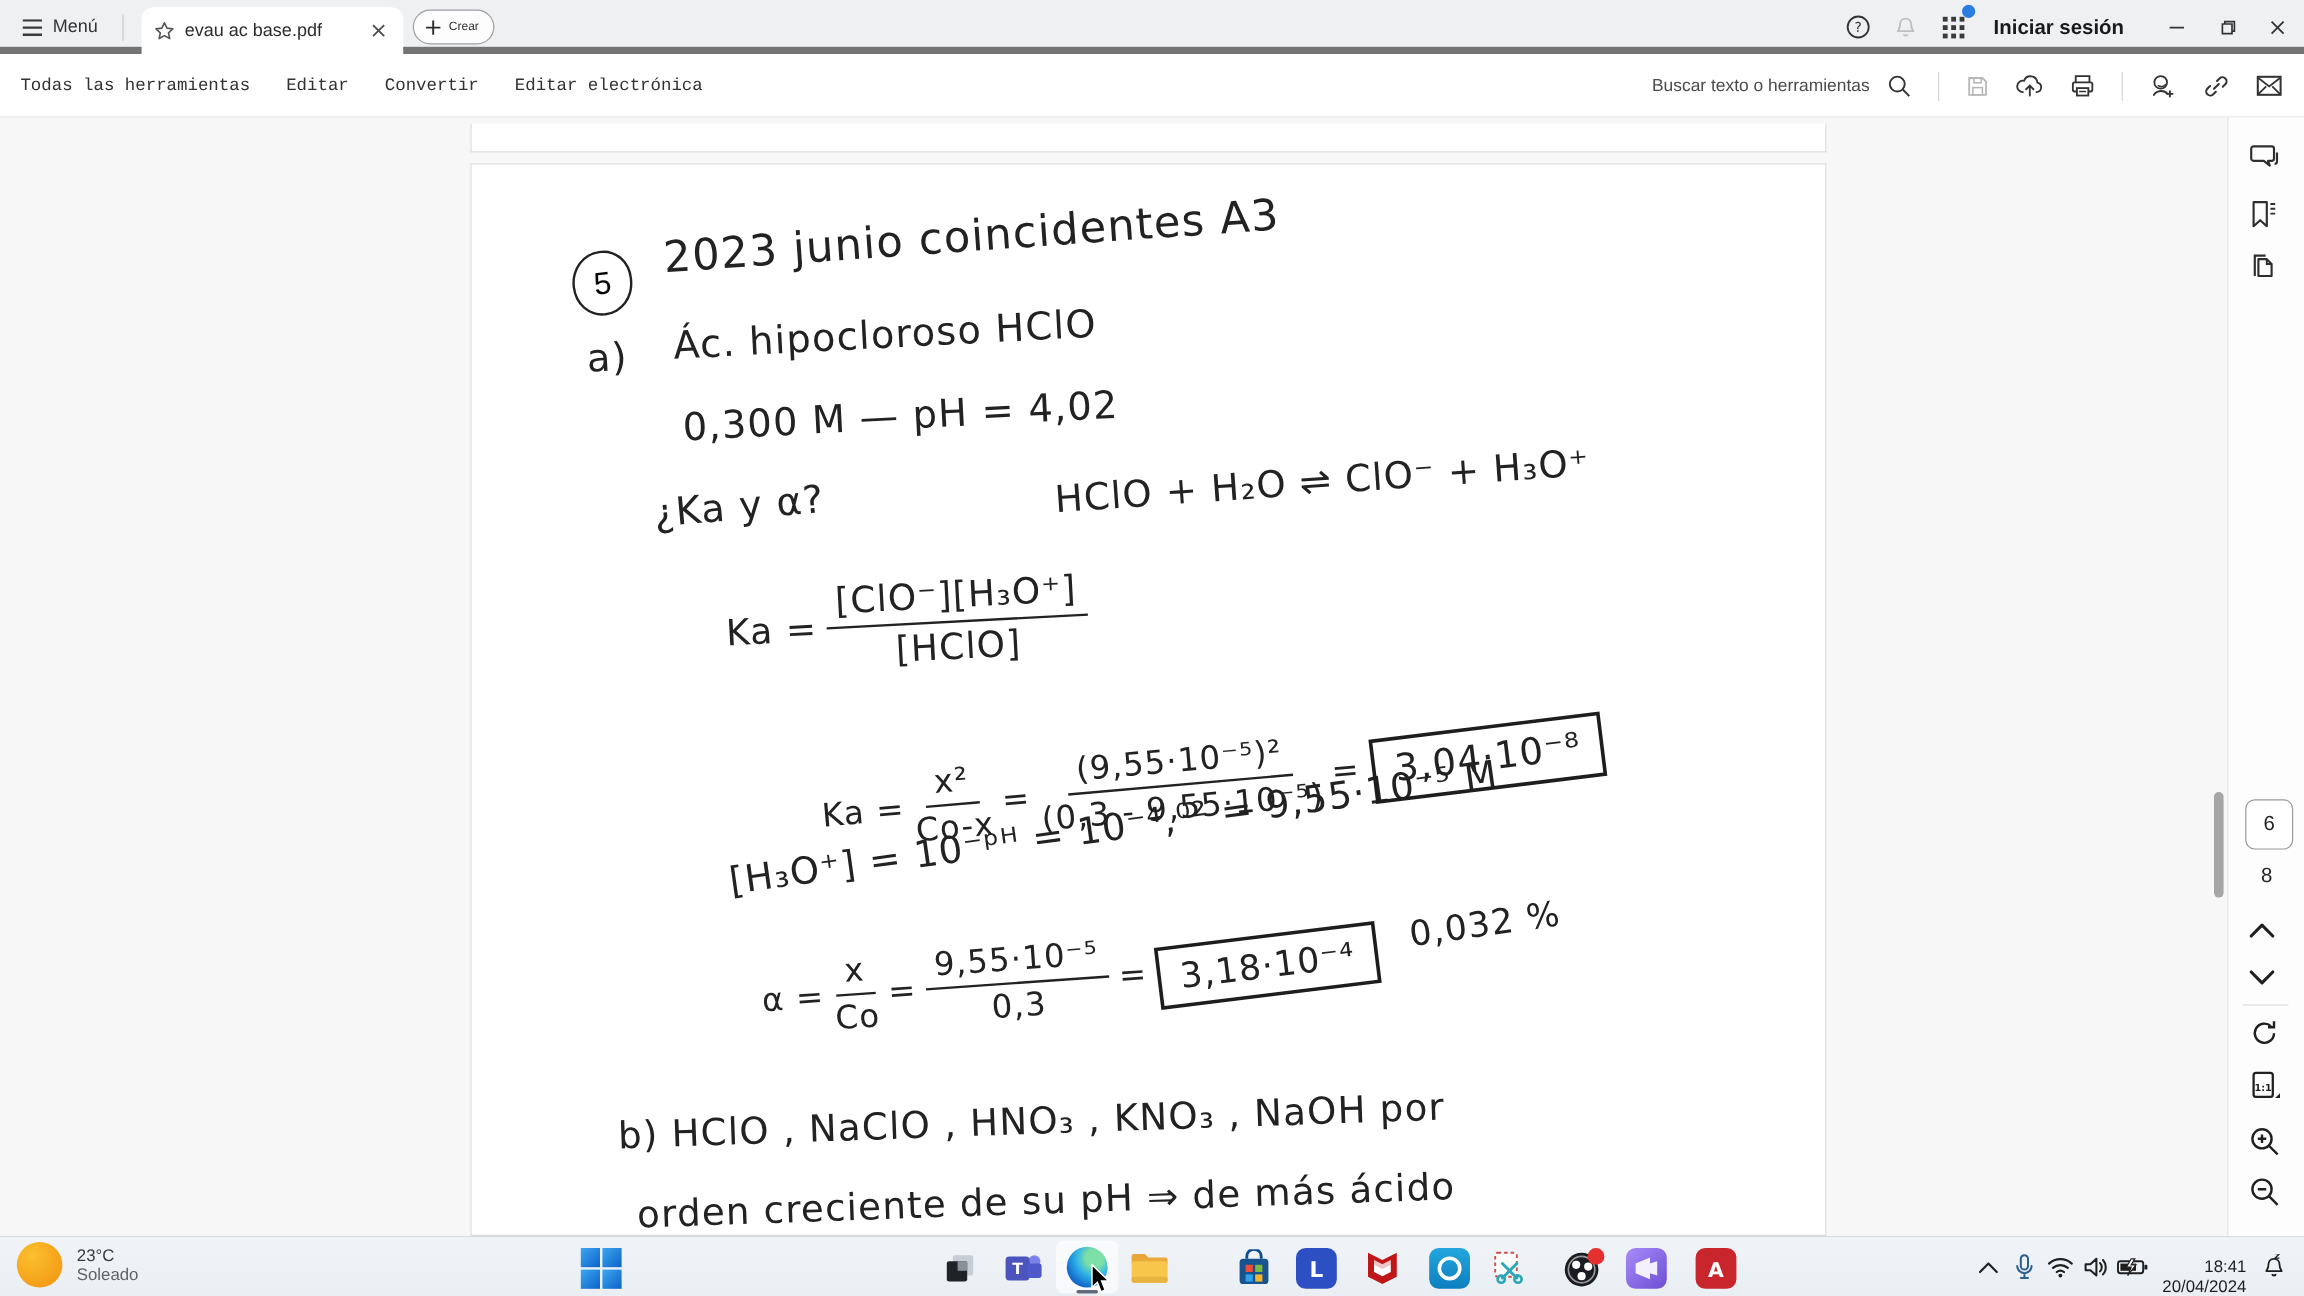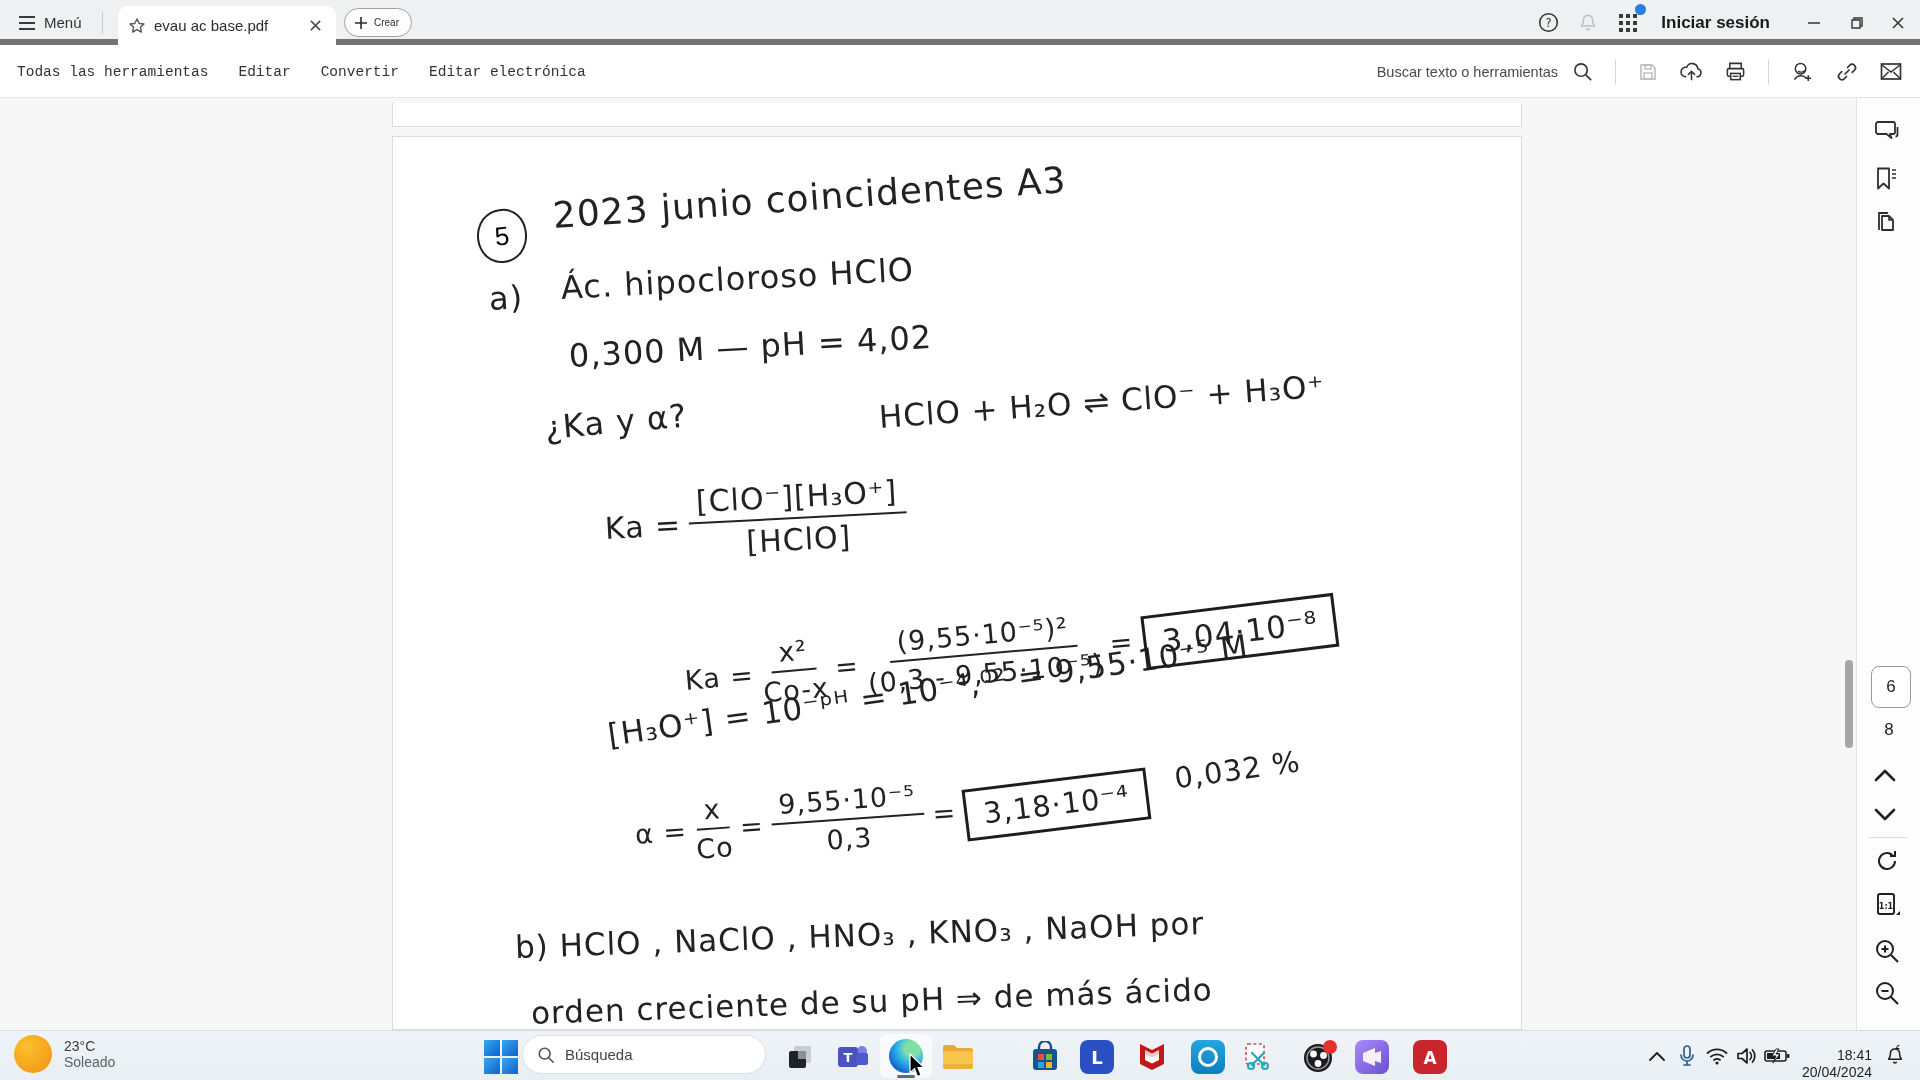--- a/index.html
+++ b/index.html
@@ -375,27 +375,20 @@
 
     <div class="startbtn">
       <div class="winlogo">
           <div></div>
           <div></div>
           <div></div>
           <div></div>
         </div>
     </div>
 
-    <div class="searchpill">
-      <svg width="18" height="18" viewBox="0 0 20 20">
-          <circle cx="8.5" cy="8.5" r="6" fill="none" stroke="#555" stroke-width="1.8"></circle>
-          <path d="M13 13l5 5" stroke="#555" stroke-width="1.8" stroke-linecap="round"></path>
-        </svg>
-      <span class="ph">Búsqueda</span>
-    </div>
 
     <div class="tk-icon" style="left:780px;">
       <svg width="30" height="30" viewBox="0 0 30 30">
           <rect x="9" y="4" width="17" height="17" rx="2" fill="#c7cdd4"></rect>
           <rect x="4" y="9" width="17" height="17" rx="2" fill="#1f2328"></rect>
           <rect x="13" y="9" width="8" height="8" fill="#8a9097"></rect>
         </svg>
     </div>
 
     <div class="tk-icon" style="left:833px;">

